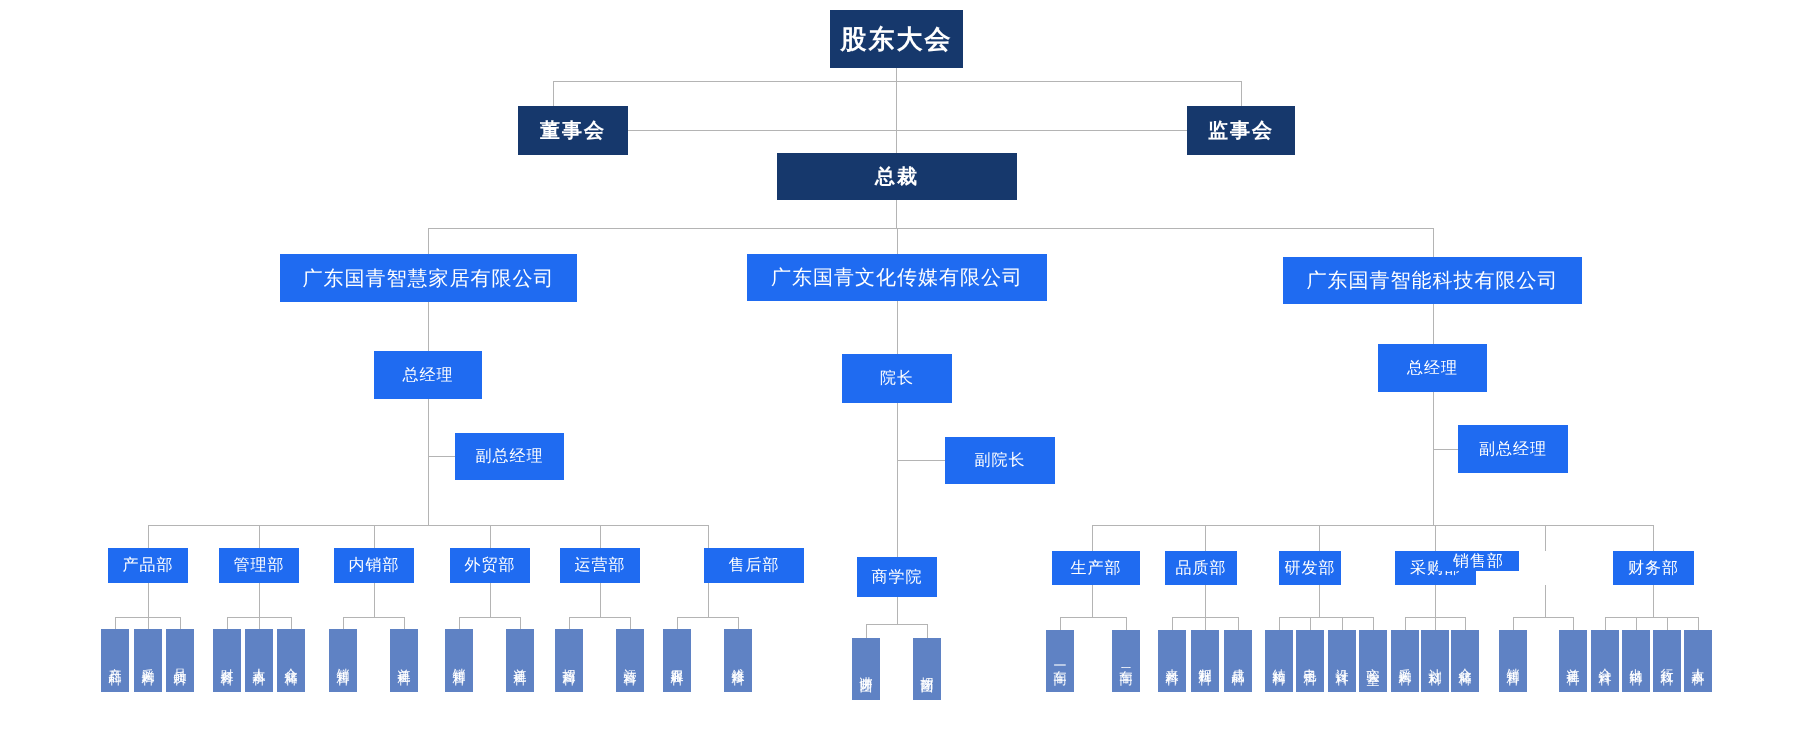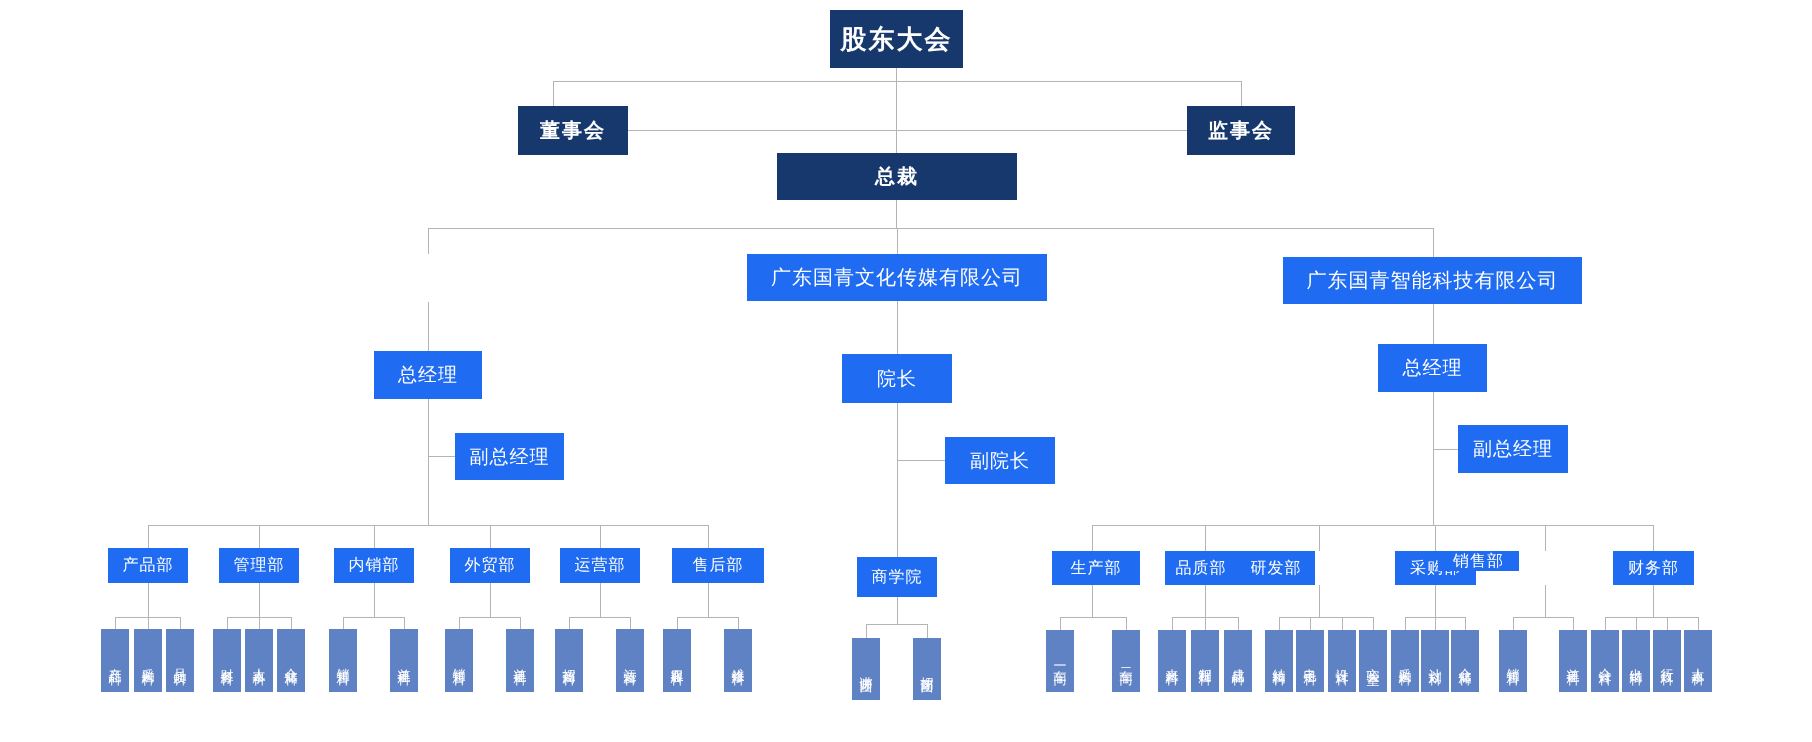--- a/index.html
+++ b/index.html
@@ -9,21 +9,21 @@
   .wires{position:absolute;left:0;top:0;width:1812px;height:742px;}
   .node{position:absolute;display:flex;align-items:center;justify-content:center;
         color:#ffffff;box-sizing:border-box;text-align:center;white-space:nowrap;}
   .navy{background:#16386C;font-weight:bold;}
   .blue{background:#1F6BF1;font-weight:500;}
   .sec{background:#5F82C4;writing-mode:vertical-rl;text-orientation:upright;
        font-size:13px;line-height:1.0;letter-spacing:2px;font-weight:500;}
   .root{font-size:26px;letter-spacing:2px;}
   .lv2{font-size:20px;letter-spacing:2px;}
   .company{font-size:20px;letter-spacing:1px;}
-  .head{font-size:19px;letter-spacing:1px;}
+  .head{font-size:16px;letter-spacing:1px;}
   .dept{font-size:16px;letter-spacing:1px;}
 </style>
 </head>
 <body>
 
 <div class="canvas">
 
   <svg class="wires" viewBox="0 0 1812 742">
     <path fill="none" stroke="#B4B4B4" stroke-width="1" shape-rendering="crispEdges" d="
       M896.5 68 V81 M553 81 H1241 M553 81 V106 M1241 81 V106
@@ -47,36 +47,37 @@
       M1435.5 585 V617 M1405 617 H1465 M1405 617 V630 M1435 617 V630 M1465 617 V630
       M1545.5 585 V617 M1513 617 H1573 M1513 617 V630 M1573 617 V630
       M1653.5 585 V617 M1605 617 H1698 M1605 617 V630 M1636 617 V630 M1667 617 V630 M1698 617 V630"></path>
   </svg>
 
   <div class="node navy root" style="left:830px;top:10px;width:133px;height:58px">股东大会</div>
   <div class="node navy lv2" style="left:518px;top:106px;width:110px;height:49px">董事会</div>
   <div class="node navy lv2" style="left:1187px;top:106px;width:108px;height:49px">监事会</div>
   <div class="node navy lv2" style="left:777px;top:153px;width:240px;height:47px">总裁</div>
 
+  <div class="node blue company" style="left:280px;top:254px;width:297px;height:48px">广东国青智慧家居有限公司</div>
   <div class="node blue company" style="left:747px;top:254px;width:300px;height:47px">广东国青文化传媒有限公司</div>
   <div class="node blue company" style="left:1283px;top:257px;width:299px;height:47px">广东国青智能科技有限公司</div>
 
   <div class="node blue head" style="left:374px;top:351px;width:108px;height:48px">总经理</div>
   <div class="node blue head" style="left:842px;top:354px;width:110px;height:49px">院长</div>
   <div class="node blue head" style="left:1378px;top:344px;width:109px;height:48px">总经理</div>
   <div class="node blue head" style="left:455px;top:433px;width:109px;height:47px">副总经理</div>
   <div class="node blue head" style="left:945px;top:437px;width:110px;height:47px">副院长</div>
   <div class="node blue head" style="left:1458px;top:425px;width:110px;height:48px">副总经理</div>
 
   <div class="node blue dept" style="left:108px;top:548px;width:80px;height:35px">产品部</div>
   <div class="node blue dept" style="left:219px;top:548px;width:80px;height:35px">管理部</div>
   <div class="node blue dept" style="left:334px;top:548px;width:80px;height:35px">内销部</div>
   <div class="node blue dept" style="left:450px;top:548px;width:80px;height:35px">外贸部</div>
   <div class="node blue dept" style="left:560px;top:548px;width:80px;height:35px">运营部</div>
-  <div class="node blue dept" style="left:672px;top:548px;width:92px;height:35px">售后部</div>
+  <div class="node blue dept" style="left:704px;top:548px;width:100px;height:35px">售后部</div>
 
   <div class="node sec" style="left:101px;top:629px;width:28px;height:63px">产品科</div>
   <div class="node sec" style="left:134px;top:629px;width:28px;height:63px">采购科</div>
   <div class="node sec" style="left:166px;top:629px;width:28px;height:63px">品质科</div>
   <div class="node sec" style="left:213px;top:629px;width:28px;height:63px">财务科</div>
   <div class="node sec" style="left:245px;top:629px;width:28px;height:63px">人事科</div>
   <div class="node sec" style="left:277px;top:629px;width:28px;height:63px">仓储科</div>
   <div class="node sec" style="left:329px;top:629px;width:28px;height:63px">销售科</div>
   <div class="node sec" style="left:390px;top:629px;width:28px;height:63px">单证科</div>
   <div class="node sec" style="left:445px;top:629px;width:28px;height:63px">销售科</div>
@@ -85,21 +86,21 @@
   <div class="node sec" style="left:616px;top:629px;width:28px;height:63px">运营科</div>
   <div class="node sec" style="left:663px;top:629px;width:28px;height:63px">客服科</div>
   <div class="node sec" style="left:724px;top:629px;width:28px;height:63px">维修科</div>
 
   <div class="node blue dept" style="left:857px;top:557px;width:80px;height:40px">商学院</div>
   <div class="node sec" style="left:852px;top:638px;width:28px;height:62px">讲师团</div>
   <div class="node sec" style="left:913px;top:638px;width:28px;height:62px">招商团</div>
 
   <div class="node blue dept" style="left:1052px;top:551px;width:88px;height:34px">生产部</div>
   <div class="node blue dept" style="left:1165px;top:551px;width:72px;height:34px">品质部</div>
-  <div class="node blue dept" style="left:1237px;top:551px;width:78px;height:34px">研发部</div>
+  <div class="node blue dept" style="left:1279px;top:551px;width:62px;height:34px">研发部</div>
   <div class="node blue dept" style="left:1395px;top:551px;width:81px;height:34px">采购部</div>
   <div class="node blue dept" style="left:1438px;top:551px;width:81px;height:20px">销售部</div>
   <div class="node blue dept" style="left:1613px;top:551px;width:81px;height:34px">财务部</div>
 
   <div class="node sec" style="left:1046px;top:630px;width:28px;height:62px">一车间</div>
   <div class="node sec" style="left:1112px;top:630px;width:28px;height:62px">二车间</div>
   <div class="node sec" style="left:1158px;top:630px;width:28px;height:62px">来料科</div>
   <div class="node sec" style="left:1191px;top:630px;width:28px;height:62px">制程科</div>
   <div class="node sec" style="left:1224px;top:630px;width:28px;height:62px">成品科</div>
   <div class="node sec" style="left:1265px;top:630px;width:28px;height:62px">结构科</div>

